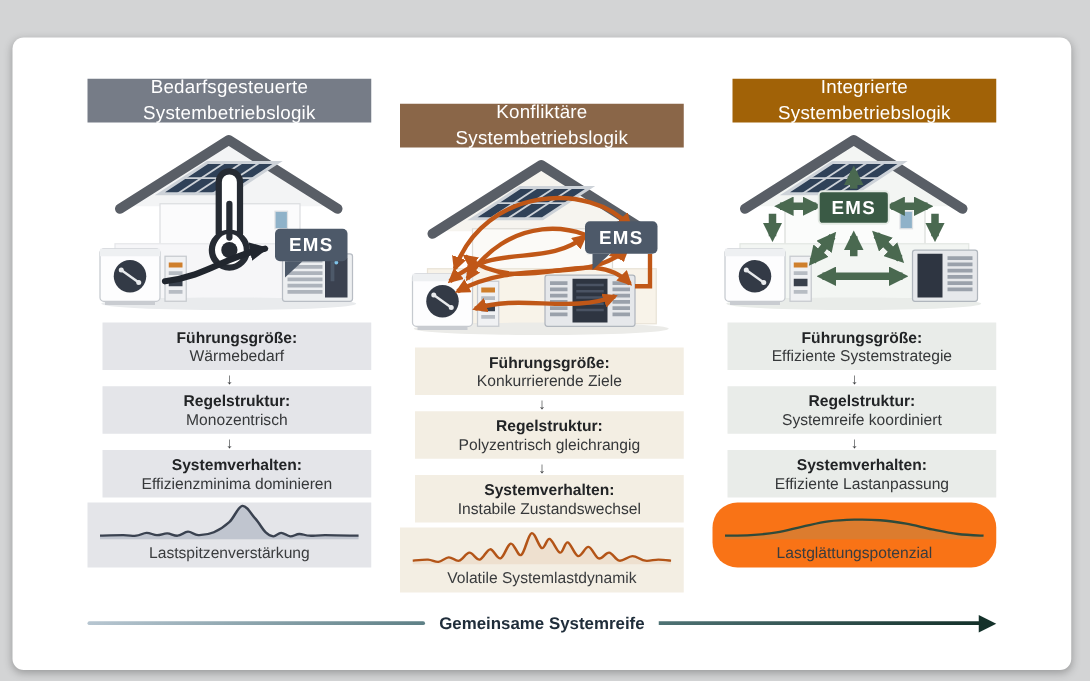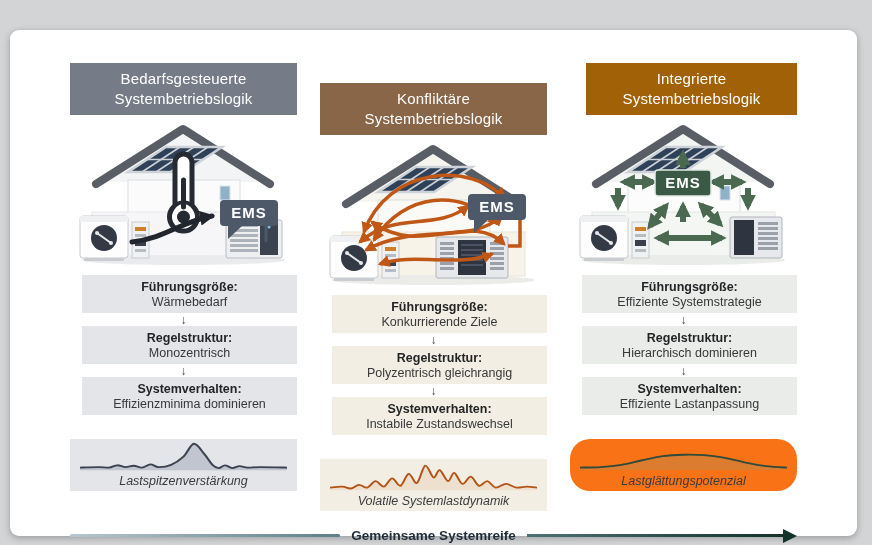--- a/index.html
+++ b/index.html
@@ -1,32 +1,32 @@
 <!DOCTYPE html>
 <html><head>
 <meta charset="utf-8">
 <style>
   html,body{margin:0;padding:0;background:#d3d4d5;font-family:"Liberation Sans",sans-serif;}
   .stage{position:relative;width:872px;height:545px;background:#d3d4d5;overflow:hidden;}
   .card{position:absolute;left:10px;top:30px;width:847px;height:506px;background:#ffffff;
         border-radius:9px;box-shadow:0 2px 7px rgba(0,0,0,0.28);box-sizing:border-box;padding-top:33px;}
   .cols{display:flex;justify-content:center;gap:23px;}
   .col{width:227px;display:flex;flex-direction:column;}
-  .hdr{height:52px;display:flex;align-items:center;justify-content:center;text-align:center;
+  .hdr{height:35px;display:flex;align-items:center;justify-content:center;text-align:center;
        color:#ffffff;font-size:15px;line-height:1.35;letter-spacing:.2px;padding:0 10px;box-sizing:border-box;}
   .illus{margin:5px 0 3px;height:152px;}
   .illus svg{display:block;width:227px;height:152px;}
   .fieldbox{height:38px;display:flex;flex-direction:column;align-items:center;justify-content:center;
             text-align:center;gap:1px;margin-left:12px;}
   .flabel{font-size:12.5px;font-weight:bold;color:#222426;}
   .fvalue{font-size:12.5px;color:#36383a;}
   .downrow{height:13px;display:flex;align-items:center;justify-content:center;
            font-size:12px;color:#3c3e40;line-height:1;}
-  .chartbox{margin-top:24px;height:52px;display:flex;flex-direction:column;align-items:center;
-            justify-content:flex-end;padding-bottom:3px;box-sizing:border-box;font-style:italic;}
+  .chartbox{margin-top:4px;height:52px;display:flex;flex-direction:column;align-items:center;
+            justify-content:flex-start;padding-bottom:3px;box-sizing:border-box;}
   .chartbox svg{width:207px;height:33px;display:block;}
   .ccap{font-size:12.5px;color:#3a3c3e;margin-top:0;}
   .footer{display:flex;align-items:center;margin:17px 60px 0 60px;}
   .fline{height:3px;flex:1;border-radius:2px;}
   .fline.left{background:linear-gradient(90deg,#b7c6d1,#5e8086);margin-right:11px;}
   .frwrap{flex:1;display:flex;align-items:center;margin-left:11px;}
   .fline.right{background:linear-gradient(90deg,#4e7274,#14312a);border-radius:0;}
   .ftri{width:0;height:0;border-top:7px solid transparent;border-bottom:7px solid transparent;
         border-left:14px solid #14312a;margin-left:-1px;}
   .flabel-text{font-size:13.5px;font-weight:600;color:#1f2d3a;white-space:nowrap;}
@@ -298,21 +298,21 @@
           </g>
         </svg>
       </div>
       <div class="fieldbox" style="background: rgb(233, 236, 233);">
         <span class="flabel">Führungsgröße:</span>
         <span class="fvalue">Effiziente Systemstrategie</span>
       </div>
       <div class="downrow">↓</div>
       <div class="fieldbox" style="background: rgb(233, 236, 233);">
         <span class="flabel">Regelstruktur:</span>
-        <span class="fvalue">Hierarchisch dominieren</span>
+        <span class="fvalue">Systemreife koordiniert</span>
       </div>
       <div class="downrow">↓</div>
       <div class="fieldbox" style="background: rgb(233, 236, 233);">
         <span class="flabel">Systemverhalten:</span>
         <span class="fvalue">Effiziente Lastanpassung</span>
       </div>
       <div class="chartbox" style="background: #f97316; border-radius: 20px;">
         <svg class="spark" viewBox="0 0 200 36" preserveAspectRatio="none">
           <path class="spark-area" d="M 0,29 C 3.3,28.9 13.3,29.0 20,28.5 C 26.7,28.0 33.3,27.3 40,26 C 46.7,24.8 53.3,22.6 60,21 C 66.7,19.4 73.3,17.5 80,16.5 C 86.7,15.5 93.3,15.2 100,15 C 106.7,14.8 113.3,14.9 120,15.5 C 126.7,16.1 133.3,17.2 140,18.5 C 146.7,19.8 153.3,22.0 160,23.5 C 166.7,25.0 173.3,26.6 180,27.5 C 186.7,28.4 196.7,28.8 200,29 L 200,32 L 0,32 Z" stroke="none" fill="rgba(120,160,130,0.22)"></path>
           <path class="spark-line" d="M 0,29 C 3.3,28.9 13.3,29.0 20,28.5 C 26.7,28.0 33.3,27.3 40,26 C 46.7,24.8 53.3,22.6 60,21 C 66.7,19.4 73.3,17.5 80,16.5 C 86.7,15.5 93.3,15.2 100,15 C 106.7,14.8 113.3,14.9 120,15.5 C 126.7,16.1 133.3,17.2 140,18.5 C 146.7,19.8 153.3,22.0 160,23.5 C 166.7,25.0 173.3,26.6 180,27.5 C 186.7,28.4 196.7,28.8 200,29" fill="none" stroke-width="2" stroke="#2f4a3a"></path>

